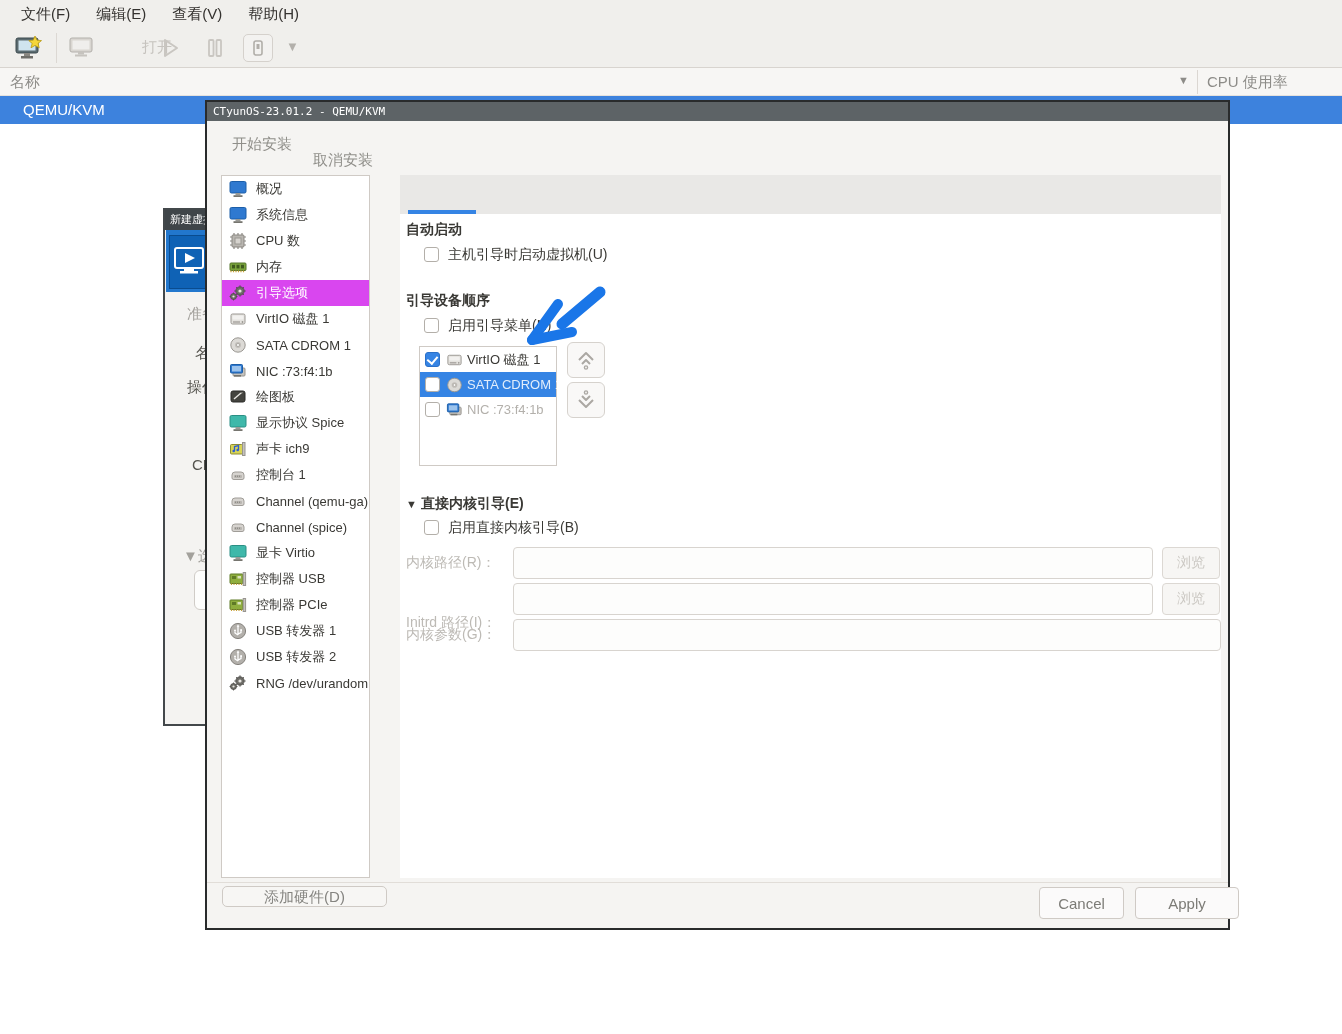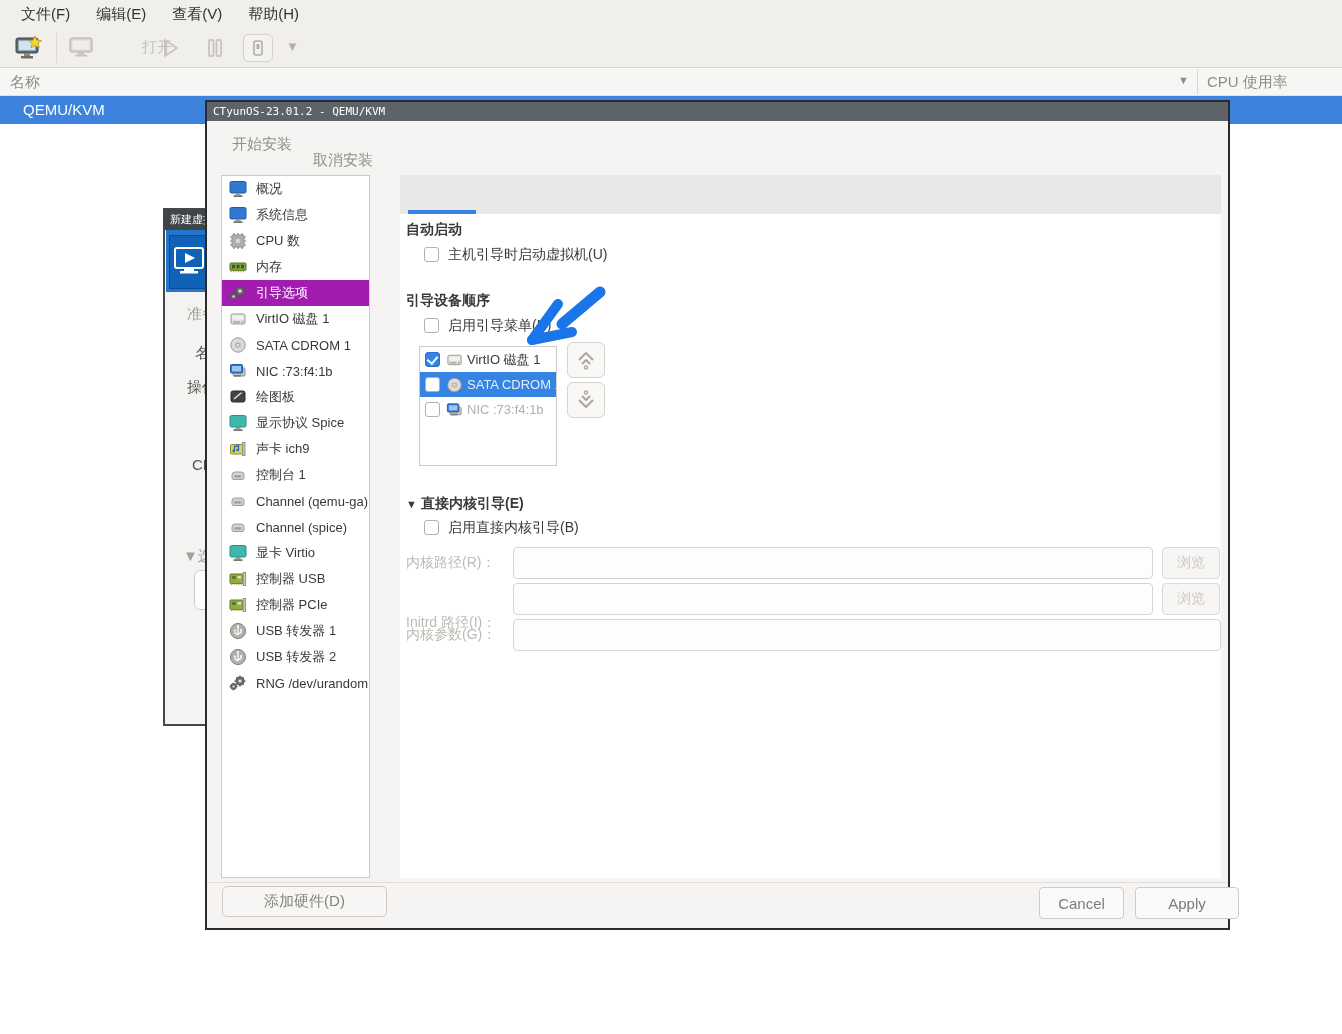--- a/index.html
+++ b/index.html
@@ -39,22 +39,22 @@
   
   .dialog{position:absolute;left:205px;top:100px;width:1025px;height:830px;background:#f5f4f2;
           border:2px solid #292b2c;box-sizing:border-box;z-index:10;}
   .dlg-title{position:absolute;left:0;top:0;width:1021px;height:19px;background:#5d6366;color:#fff;
              font-family:"DejaVu Sans Mono",monospace;font-size:11px;line-height:19px;padding-left:6px;box-sizing:border-box;}
   .dlg-action{position:absolute;top:33px;font-size:15px;color:#908f8a;cursor:default;}
   .sidebar{position:absolute;left:14px;top:73px;width:149px;height:703px;background:#fff;
            border:1px solid #cfcac5;box-sizing:border-box;overflow:hidden;}
   .side-item{position:relative;height:26px;display:flex;align-items:center;font-size:13px;color:#3a3935;}
   .side-item .ic{width:20px;height:20px;margin:0 8px 0 6px;display:flex;align-items:center;justify-content:center;flex:none;}
-  .side-item.sel{background:#a21caf;color:#fff;}
-  .addhw{position:absolute;left:15px;top:784px;width:165px;height:31px;background:#f7f6f4;
+  .side-item.sel{background:#d946ef;color:#fff;}
+  .addhw{position:absolute;left:15px;top:784px;width:165px;height:21px;background:#f7f6f4;
          border:1px solid #cfcac5;border-radius:5px;font-size:15px;color:#858480;
          font-family:inherit;}
   .tabbar{position:absolute;left:193px;top:73px;width:821px;height:39px;background:#e9e8e6;}
   .tab{position:absolute;top:10px;font-size:15px;margin-top:36px;}
   .tab.active{color:#504f4b;}
   .tab.inactive{color:#b7b5b1;}
   .tab-underline{position:absolute;left:8px;top:35px;width:68px;height:4px;background:#3584e4;}
   .content{position:absolute;left:193px;top:112px;width:821px;height:664px;background:#fff;}
   .heading{position:absolute;font-size:14px;font-weight:bold;color:#3a3935;white-space:nowrap;}
   .cklabel{position:absolute;font-size:14px;color:#3a3935;white-space:nowrap;}

